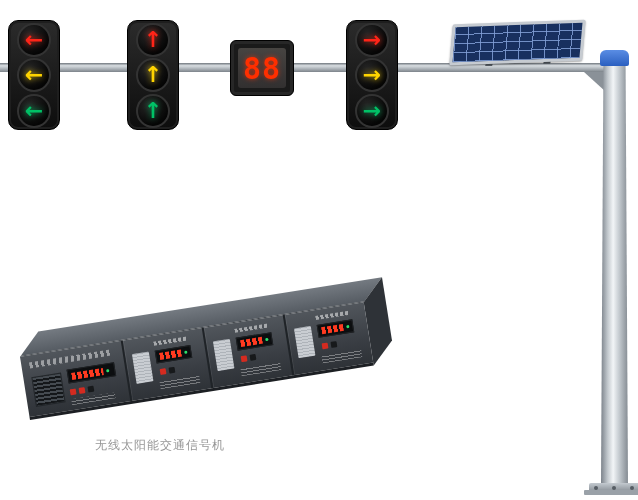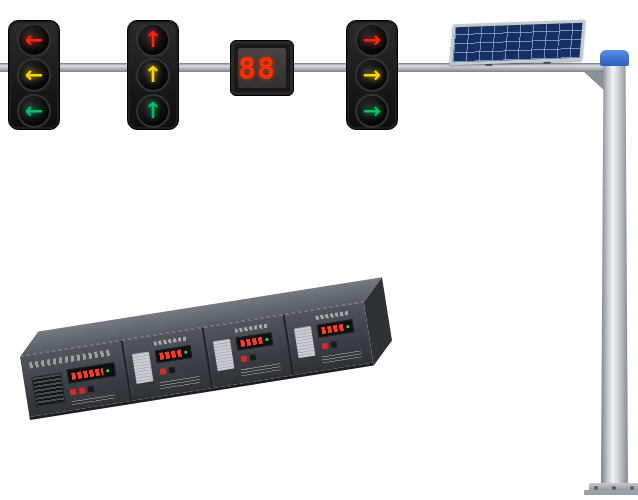--- a/index.html
+++ b/index.html
@@ -72,21 +72,21 @@
   
   .countdown {
     left:230px; top:40px; width:64px; height:56px;
     background:#1a1a1a; border:1px solid #000; border-radius:6px;
     box-shadow:inset 0 0 0 3px #272727;
     display:flex; align-items:center; justify-content:center;
   }
   .count-display {
     width:48px; height:40px; border-radius:3px;
     background:linear-gradient(180deg,#474441,#323030);
-    display:flex; align-items:center; justify-content:flex-start;
+    display:flex; align-items:center; justify-content:center;
   }
   .digits {
     font-family:"DejaVu Sans Mono","Liberation Mono",monospace;
     font-weight:bold; font-size:30px; letter-spacing:1px;
     color:#ff2f00; text-shadow:0 0 5px rgba(255,47,0,.7);
   }
 
   
   .cab-rot {
     position:absolute; left:30px; top:356px; width:348px; height:64px;
@@ -275,14 +275,15 @@
         <div class="btn-row" style="left:32px; top:34px">
           <span class="btn red"></span>
           <span class="btn dark"></span>
         </div>
         <div class="mod-lines"></div>
       </div>
 
     </div>
   </div>
 
+  <div class="abs caption">无线太阳能交通信号机</div>
 
 </div>
 
 </body></html>

